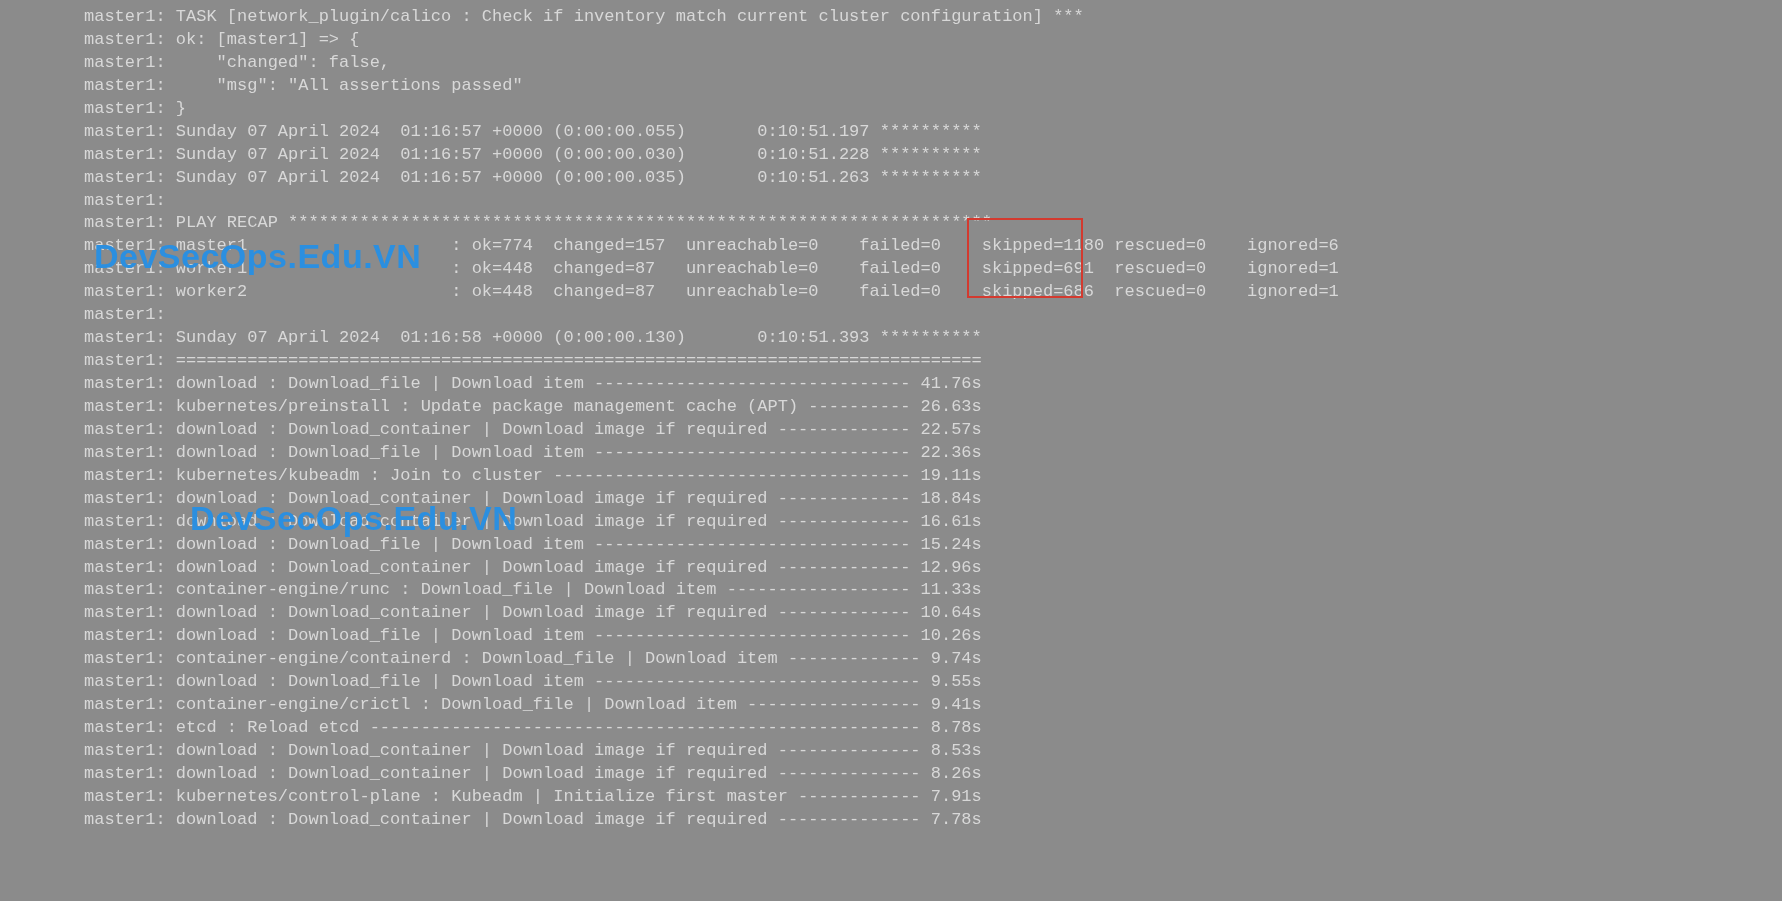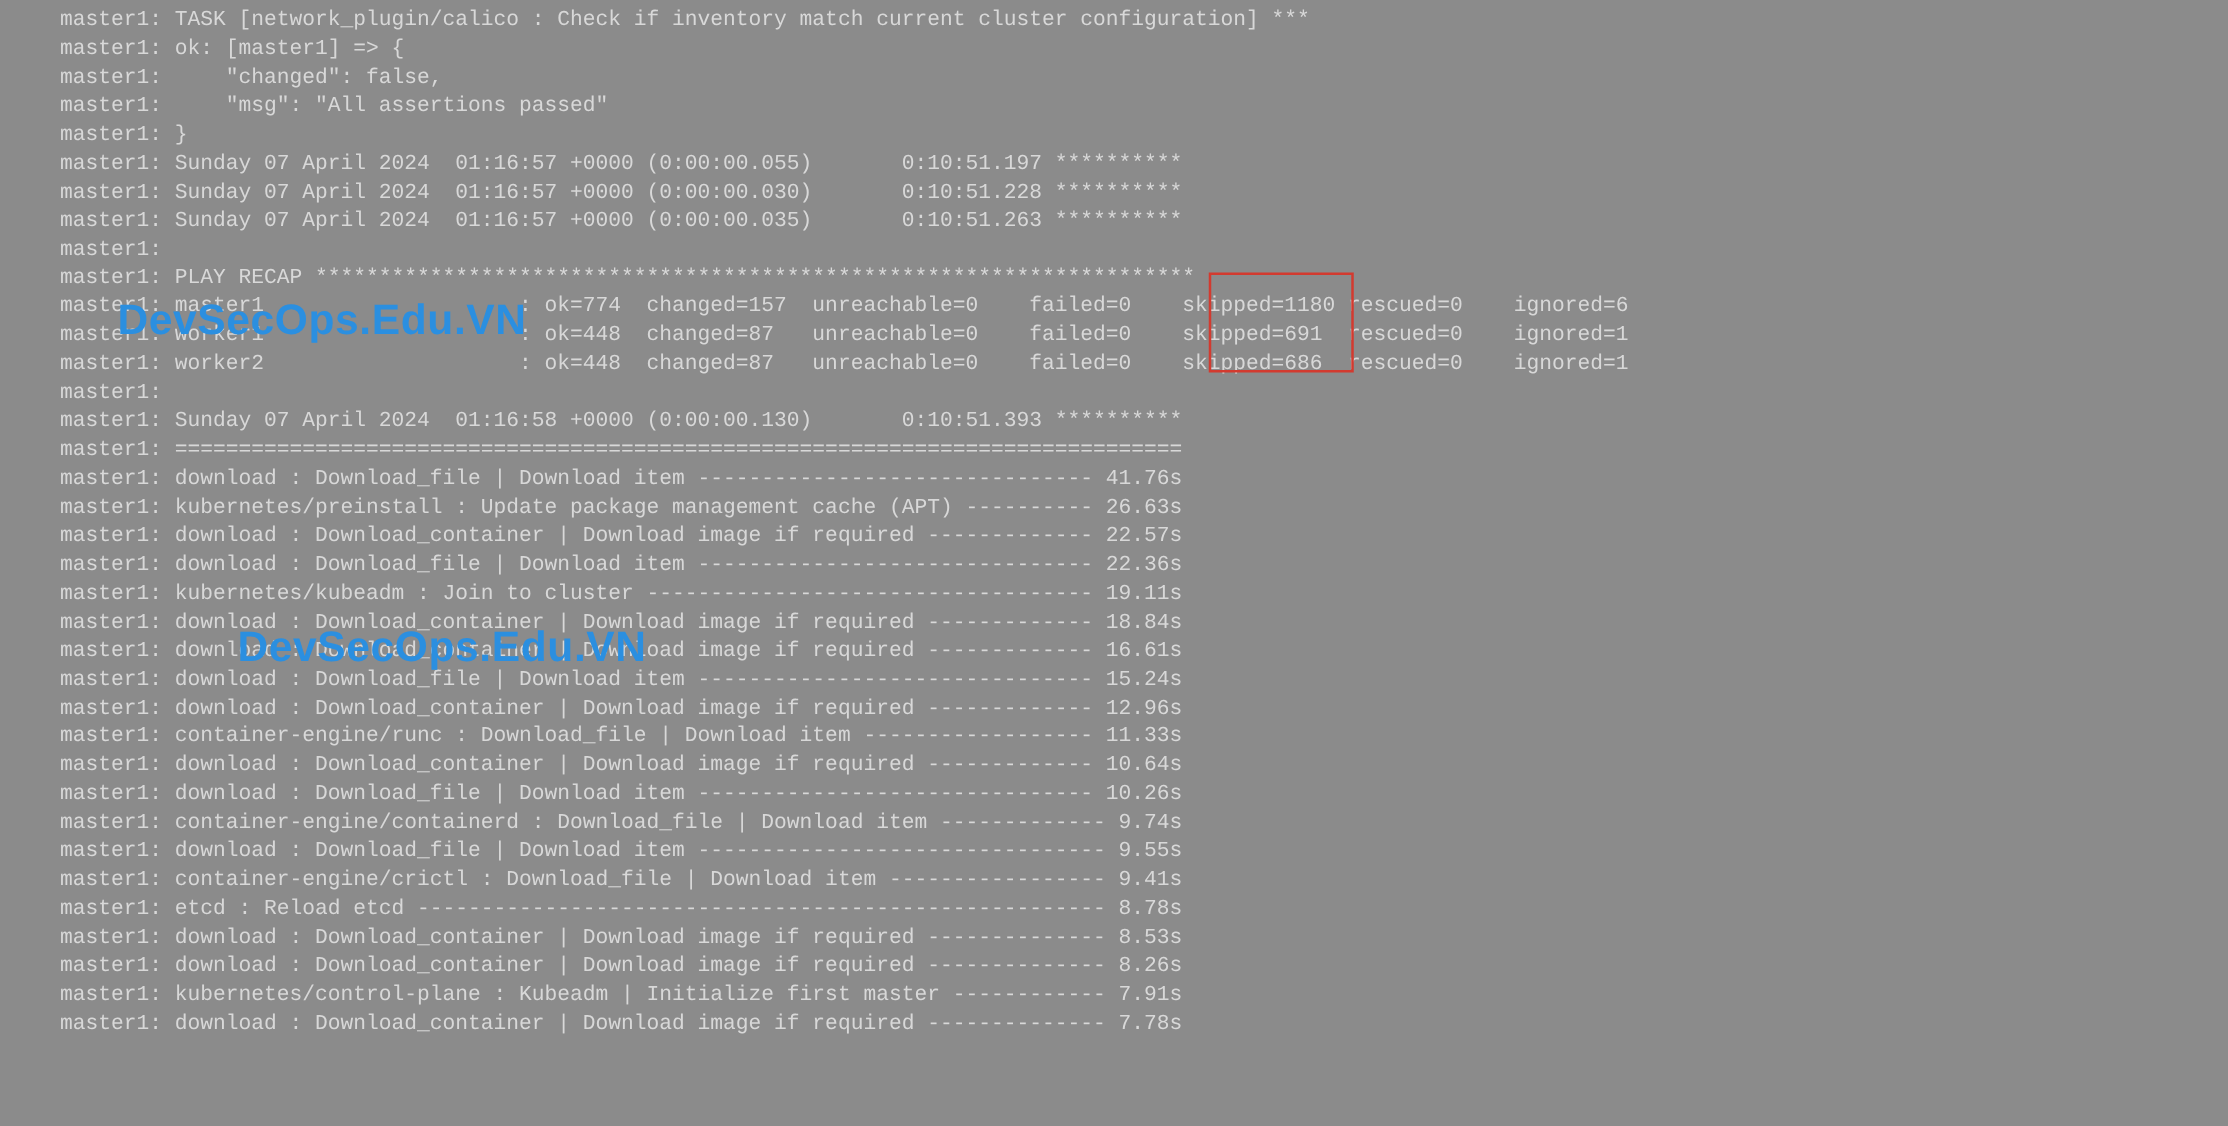--- a/index.html
+++ b/index.html
@@ -13,21 +13,21 @@
     overflow: hidden;
   }
   .terminal {
     position: relative;
     padding: 6px 0 0 48px;
     white-space: pre;
     width: 1782px;
     height: 901px;
     box-sizing: border-box;
   }
-  .line { white-space: pre; }
+  .line { white-space: pre; margin-left: 36px; }
   .highlight-box {
     position: absolute;
     border: 2px solid #d33a2f;
     pointer-events: none;
   }
   .watermark {
     position: absolute;
     color: #2b8fe0;
     font-family: Arial, Helvetica, sans-serif;
     font-size: 34px;

